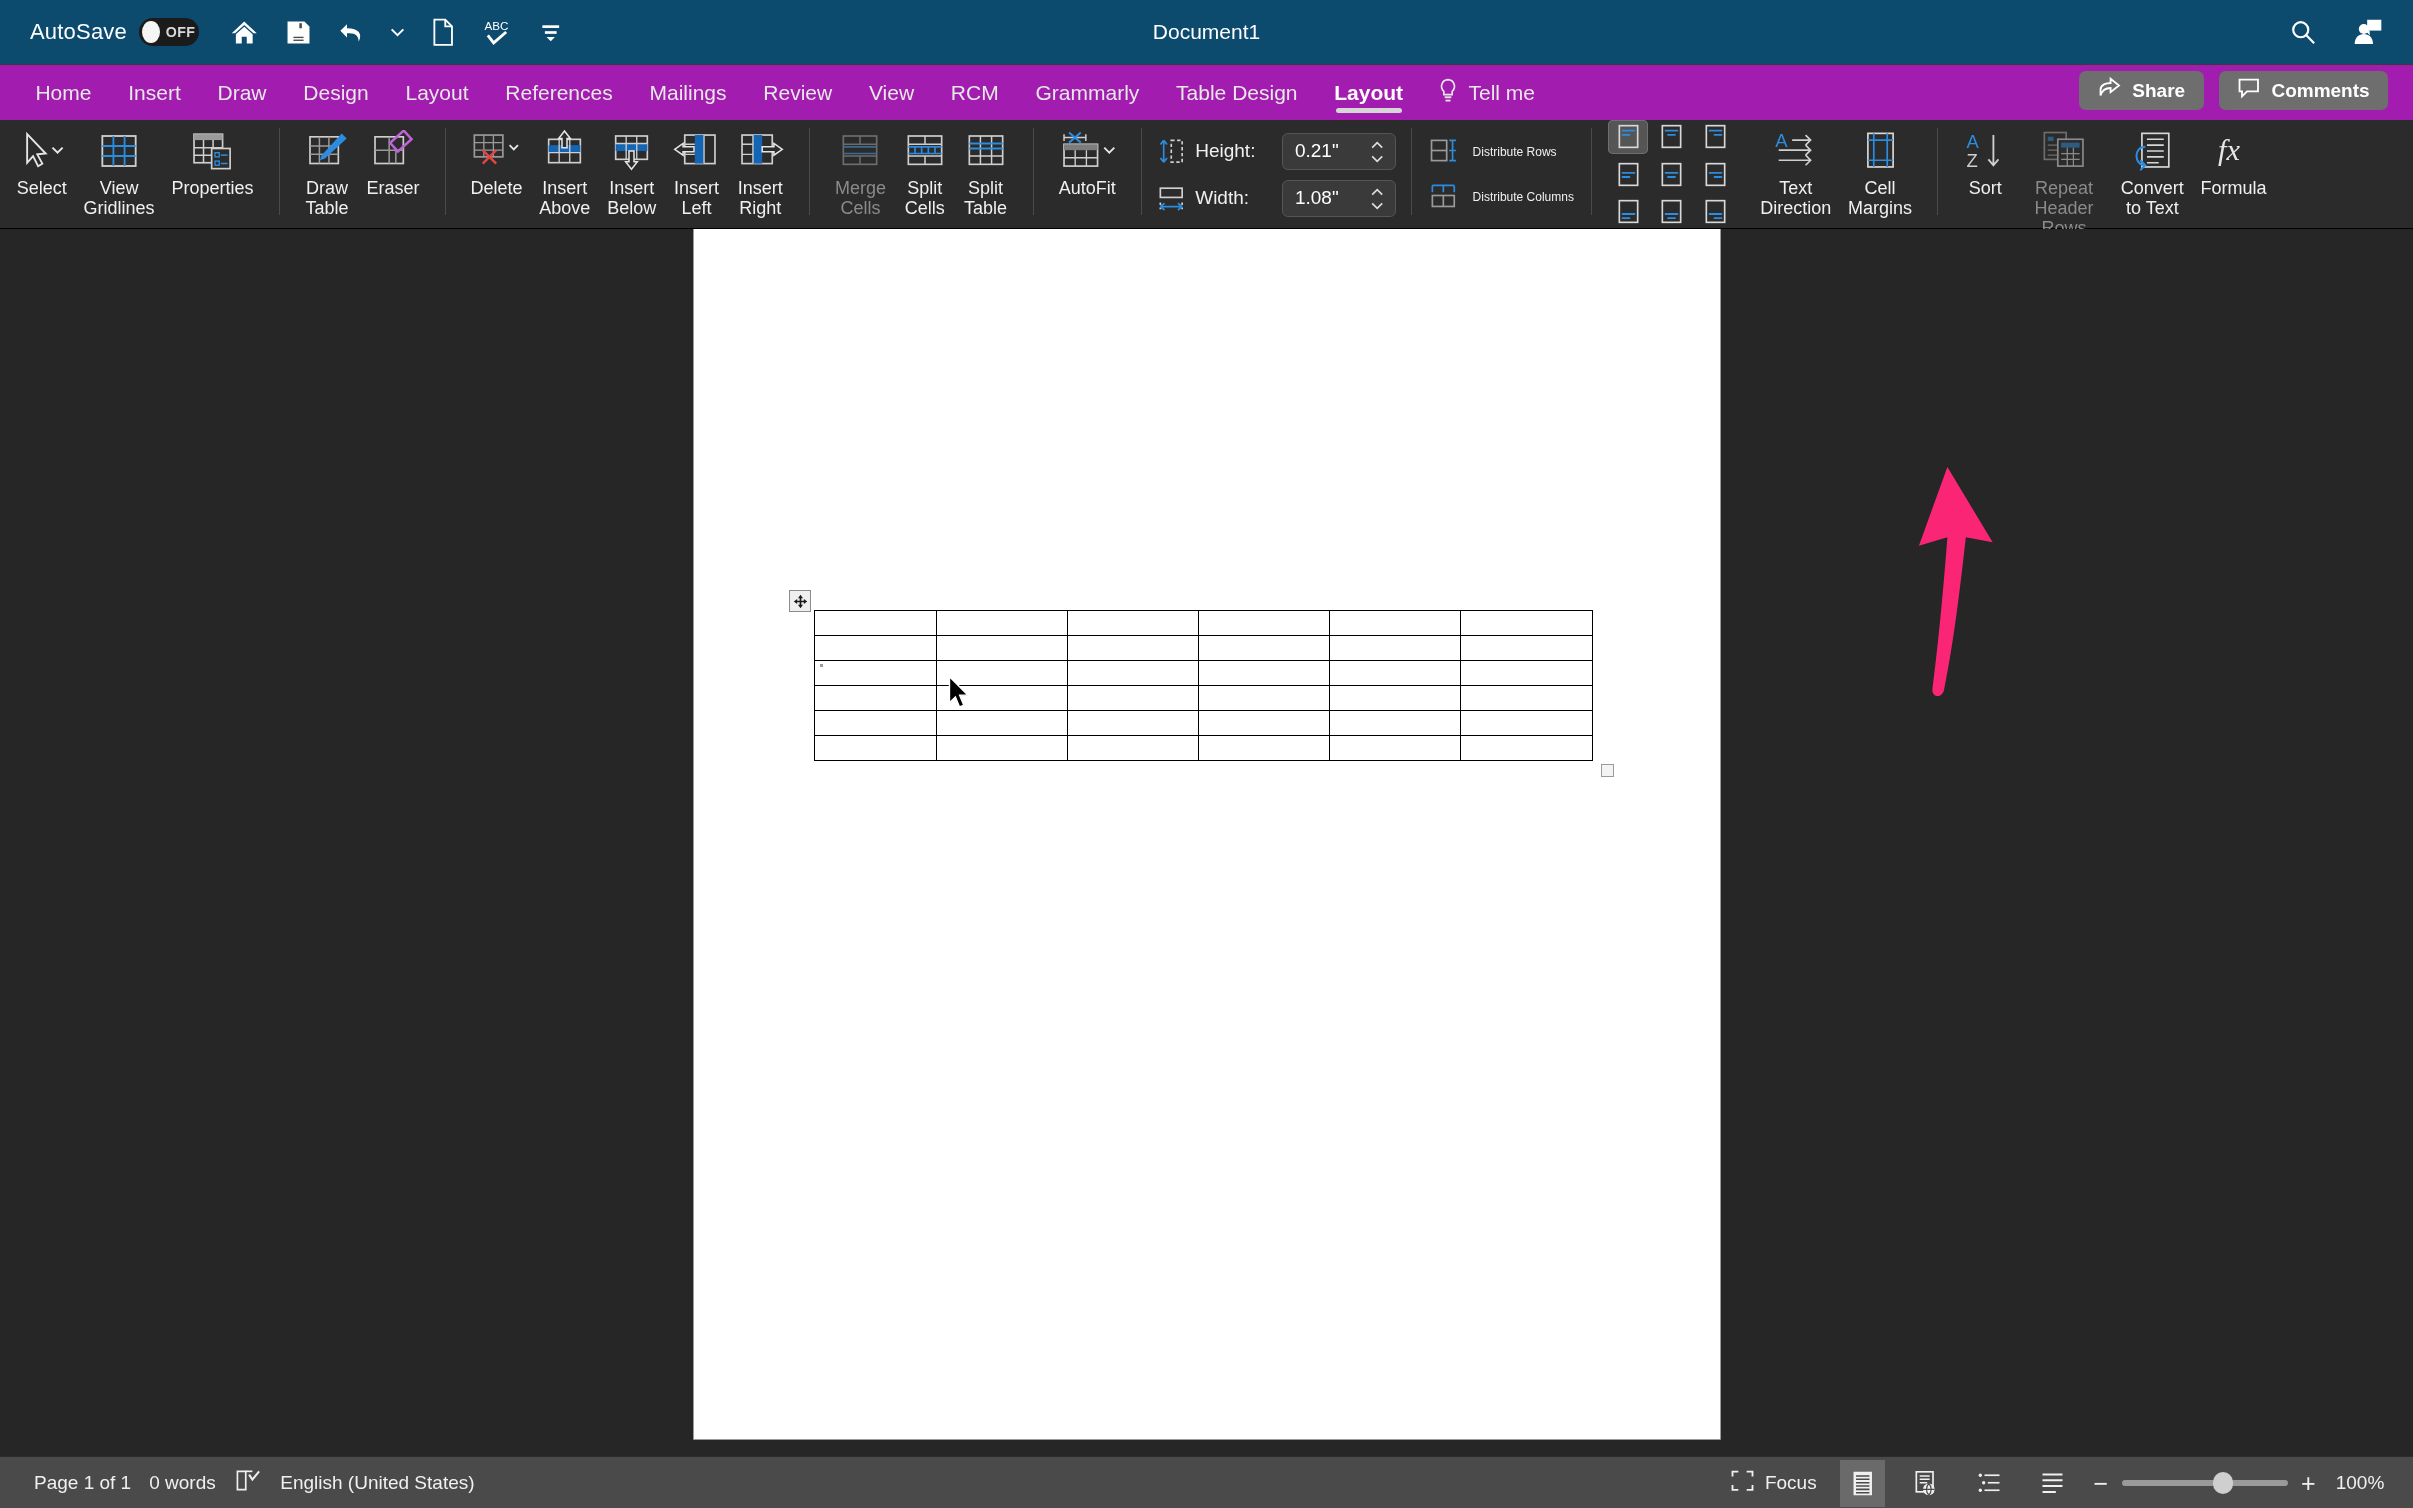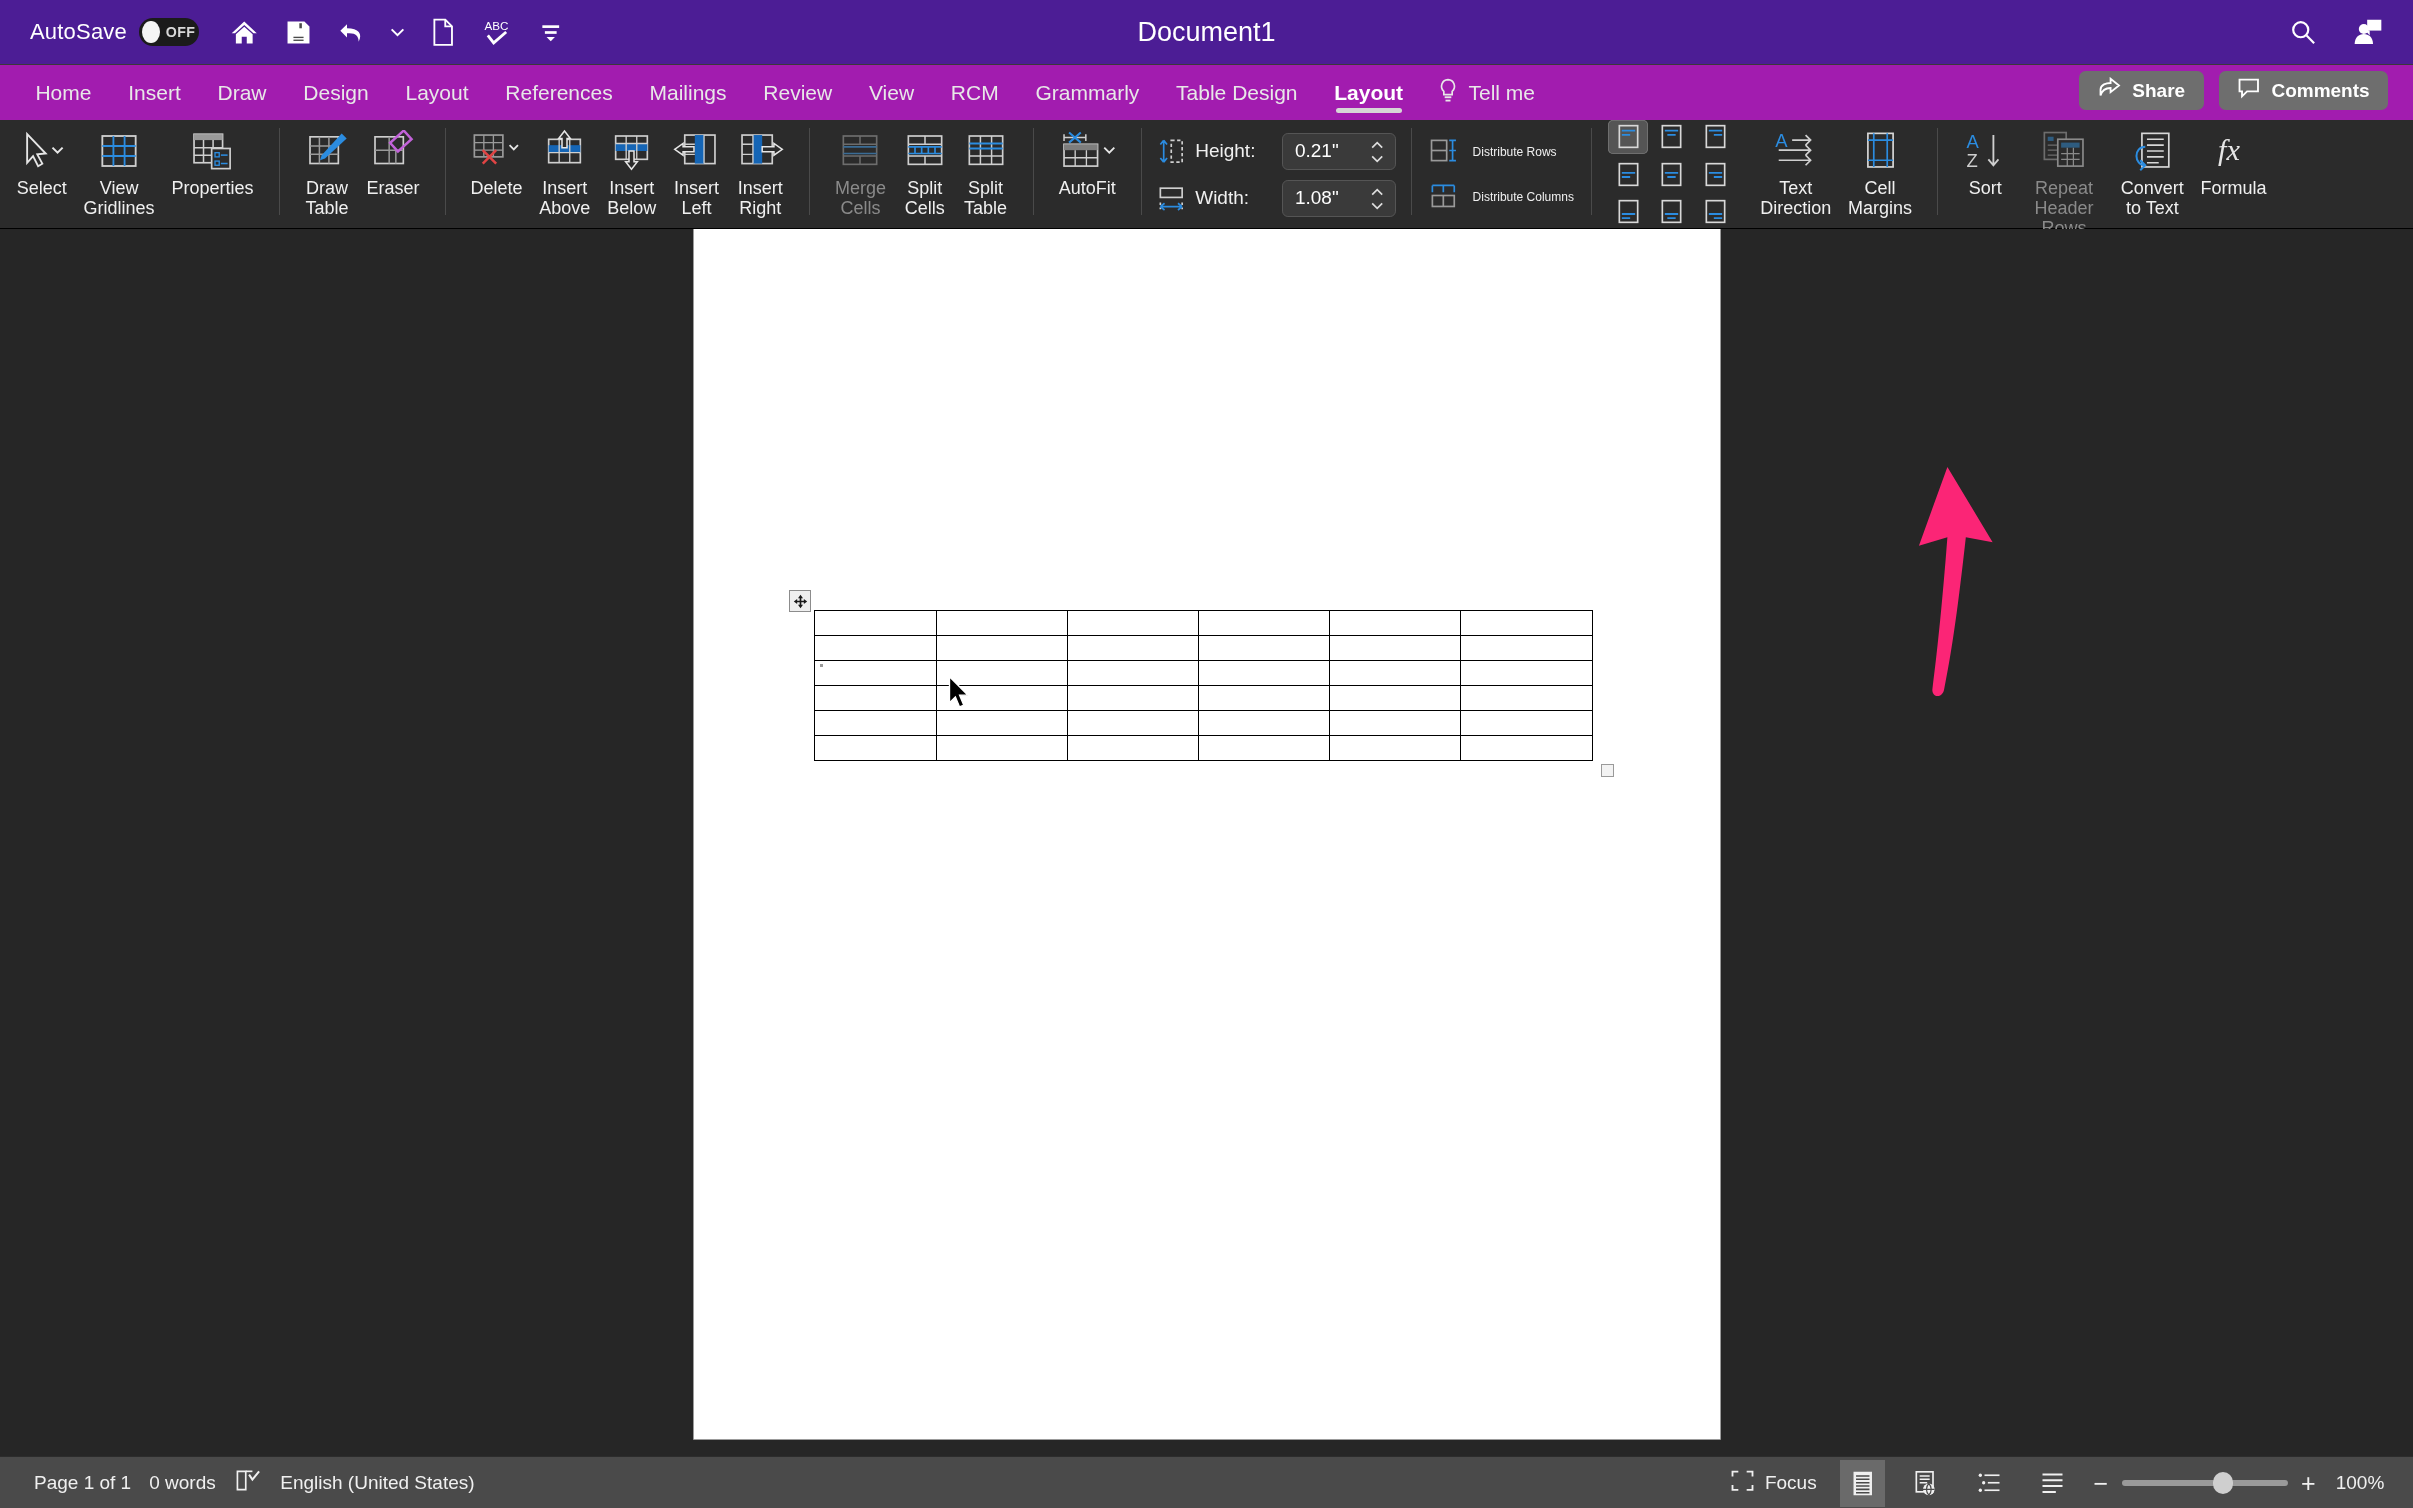--- a/index.html
+++ b/index.html
@@ -7,39 +7,39 @@
   body {
     font-family: "Liberation Sans", sans-serif;
     background:#262626;
     color:#f2f2f2;
     -webkit-font-smoothing: antialiased;
   }
   .app { position:relative; width:2413px; height:1508px; display:flex; flex-direction:column; }
 
   
   .titlebar{
-    height:65px; background:#4c1d95; flex:0 0 65px;
+    height:65px; background:#0c4a6e; flex:0 0 65px;
     display:flex; align-items:center; position:relative;
     border-bottom:0.8px solid #3a3a3a;
   }
   .tb-left{ display:flex; align-items:center; padding-left:30px; gap:18.4px; }
   .autosave-wrap{ display:flex; align-items:center; gap:11.7px; }
   .autosave-label{ font-size:22px; color:#ffffff; letter-spacing:0.2px; }
   .toggle{
     width:60px; height:28.5px; border-radius:14.2px; background:#1b1b1b;
     display:flex; align-items:center; position:relative; padding:0 3.4px;
   }
   .toggle .knob{ width:22px; height:22px; border-radius:50%; background:#f5f5f5; }
   .toggle .off{ font-size:14.2px; font-weight:bold; color:#d8d8d8; margin-left:5.9px; letter-spacing:0.4px;}
   .tb-icons{ display:flex; align-items:center; gap:20px; margin-left:10px;}
   .tb-ico{ width:34px; height:34px; display:flex; align-items:center; justify-content:center; cursor:default;}
   .tb-ico svg{ display:block; }
   .doc-title{
     position:absolute; left:0; right:0; text-align:center;
-    font-size:27px; color:#ffffff; pointer-events:none;
+    font-size:21px; color:#ffffff; pointer-events:none;
   }
   .tb-right{ position:absolute; right:28.5px; top:0; height:65px; display:flex; align-items:center; gap:30px; }
 
   
   .tabsbar{
     height:55px; flex:0 0 55px; background:#a21caf;
     display:flex; align-items:flex-end; position:relative;
   }
   .tabs{ display:flex; align-items:flex-end; padding-left:17px; gap:0; height:55px;}
   .tab{

